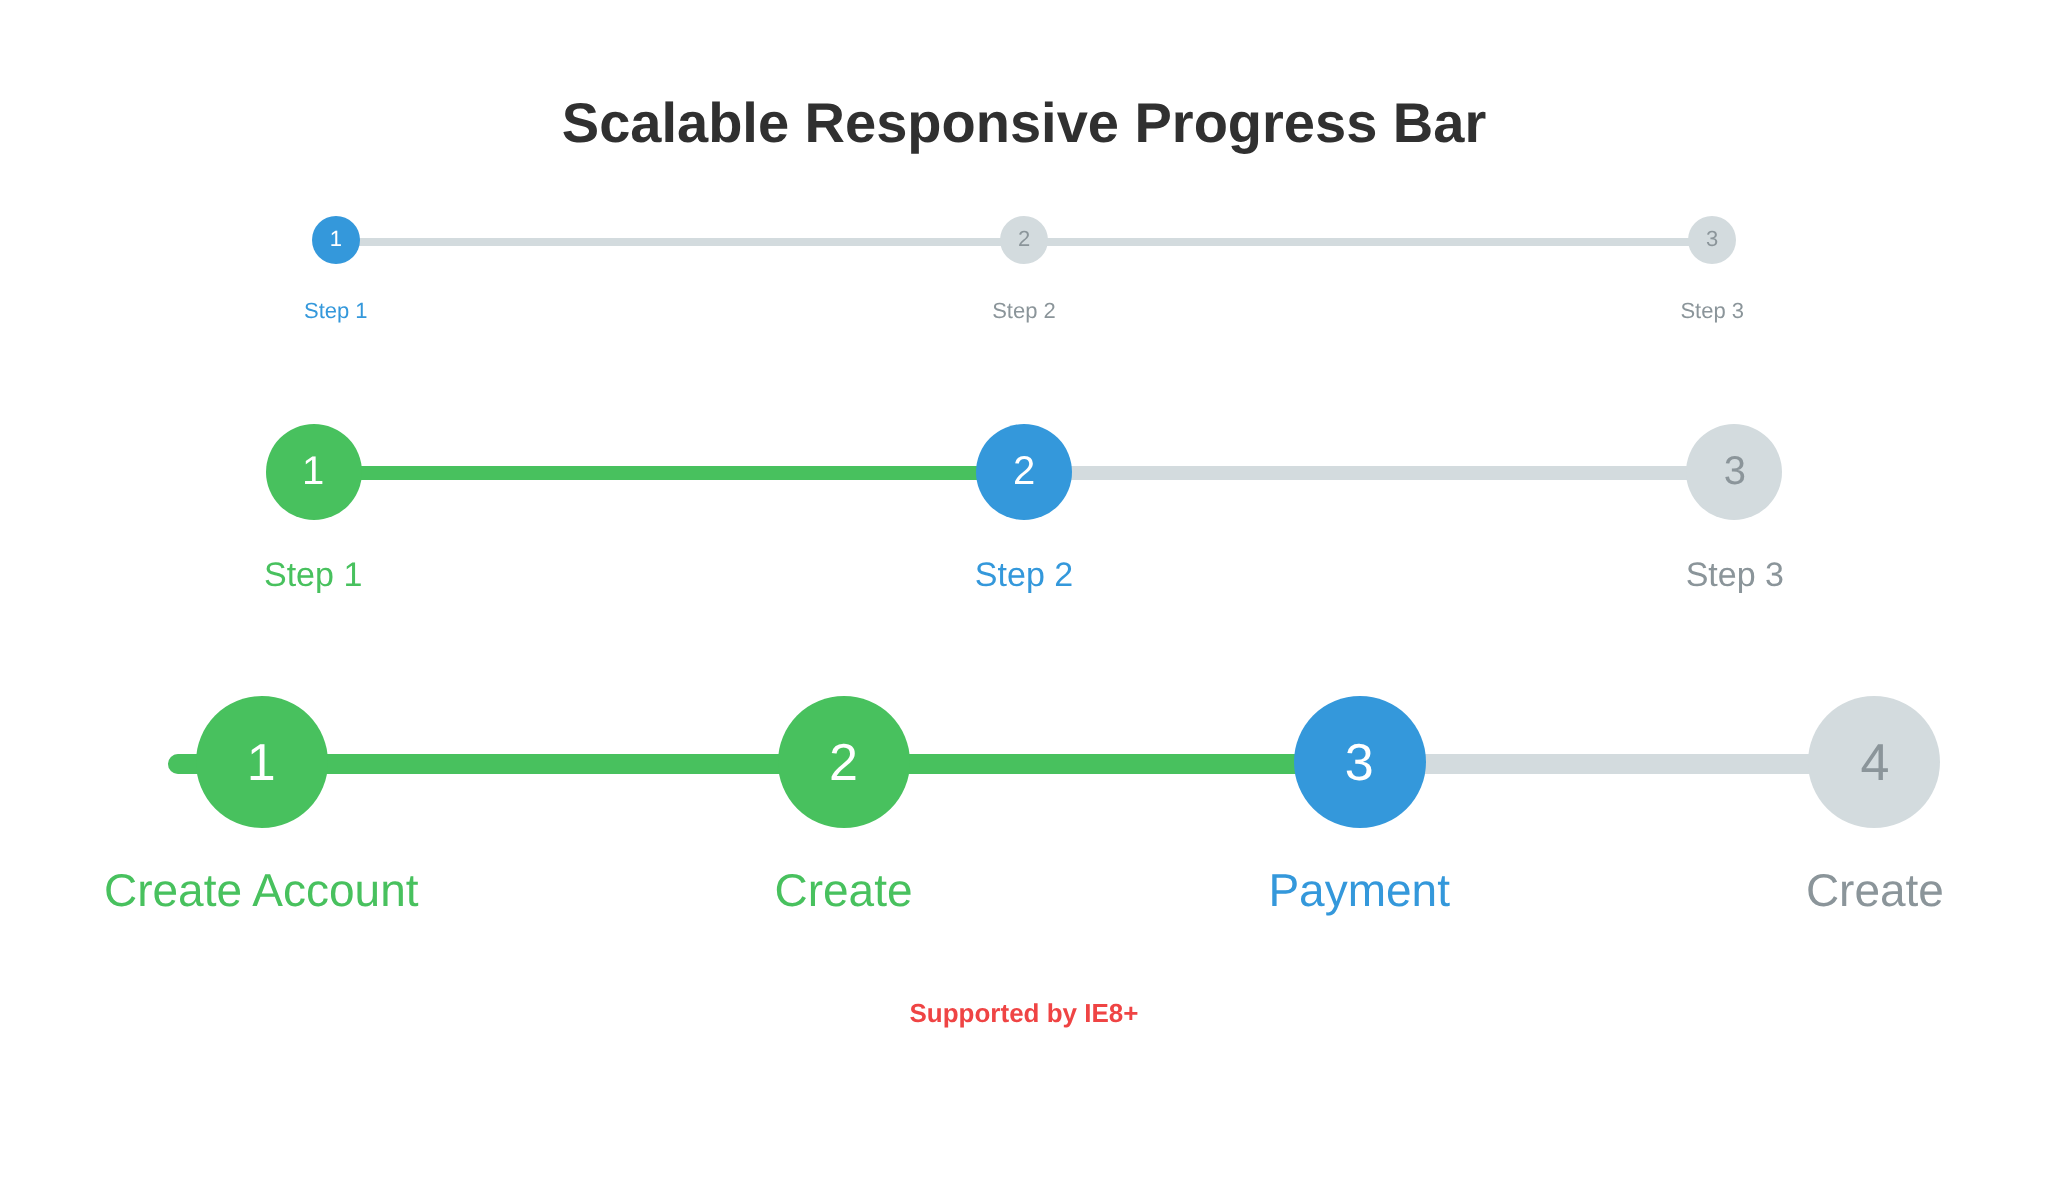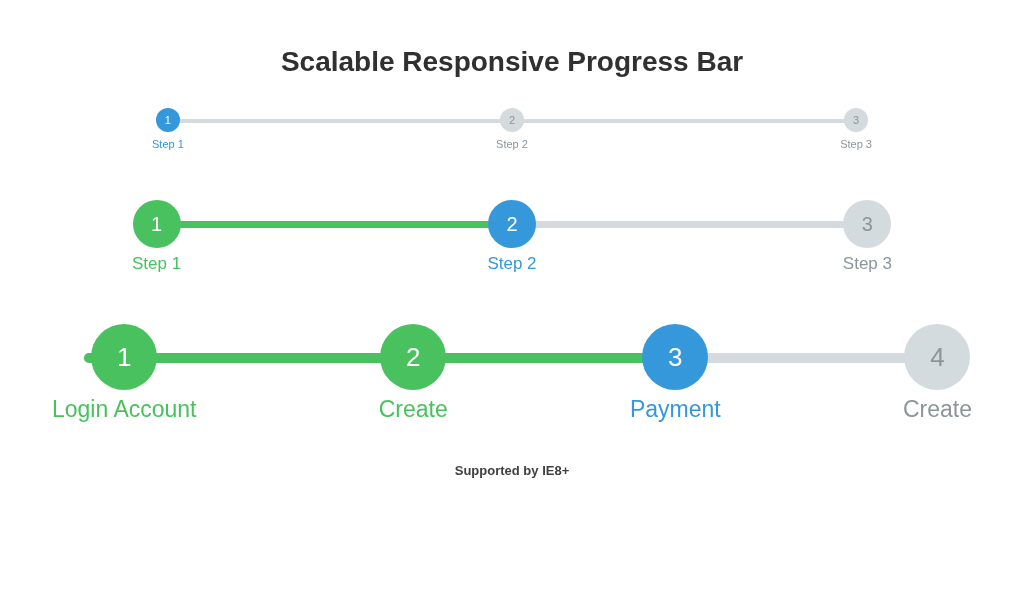--- a/index.html
+++ b/index.html
@@ -36,21 +36,21 @@
     flex: 0 0 auto;
   }
   .circle {
     border-radius: 50%;
     color: #fff;
     display: flex;
     align-items: center;
     justify-content: center;
     margin: 0 auto;
   }
-  .label { display: block; margin-top: 6px; }
+  .label { display: block; margin-top: 18px; }
   .c-done  { background: #48c15e; }
   .c-active{ background: #3498db; }
   .c-todo  { background: #d3dbde; color: #8b959a; }
   .l-done  { color: #48c15e; }
   .l-active{ color: #3498db; }
   .l-todo  { color: #8b959a; }
 
   
   .bar1 { width: 720px; }
   .bar1 .track {
@@ -81,21 +81,21 @@
   }
   .bar3 .track-fill1 {
     position: absolute; top: 29px; left: 32px; height: 10px;
     background: #48c15e; border-radius: 5px; width: calc(66.66% - 20px);
   }
   .bar3 .circle { width: 66px; height: 66px; font-size: 26px; position: relative; z-index: 2; }
   .bar3 .label  { font-size: 23px; font-weight: 300; }
 
   .footer {
     text-align: center;
-    color: #404040;
+    color: #ef4444;
     font-weight: 700;
     font-size: 13px;
     margin-top: 40px;
   }
 </style>
 </head>
 <body>
 
 <div class="wrap">
   <h1 class="title">Scalable Responsive Progress Bar</h1>
@@ -136,21 +136,21 @@
       </div>
     </div>
   </div>
 
   <div class="bar bar3">
     <div class="track"></div>
     <div class="track-fill1"></div>
     <div class="bar-steps">
       <div class="step">
         <div class="circle c-done">1</div>
-        <span class="label l-done">Login Account</span>
+        <span class="label l-done">Create Account</span>
       </div>
       <div class="step">
         <div class="circle c-done">2</div>
         <span class="label l-done">Create</span>
       </div>
       <div class="step">
         <div class="circle c-active">3</div>
         <span class="label l-active">Payment</span>
       </div>
       <div class="step">

